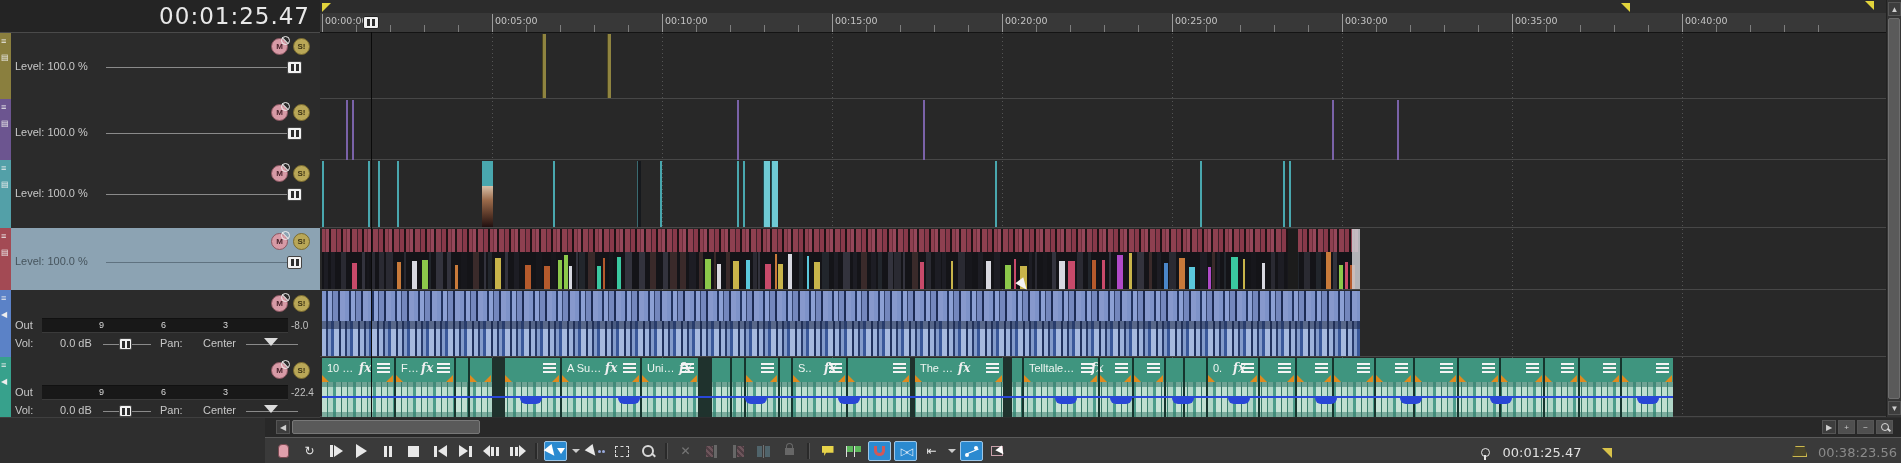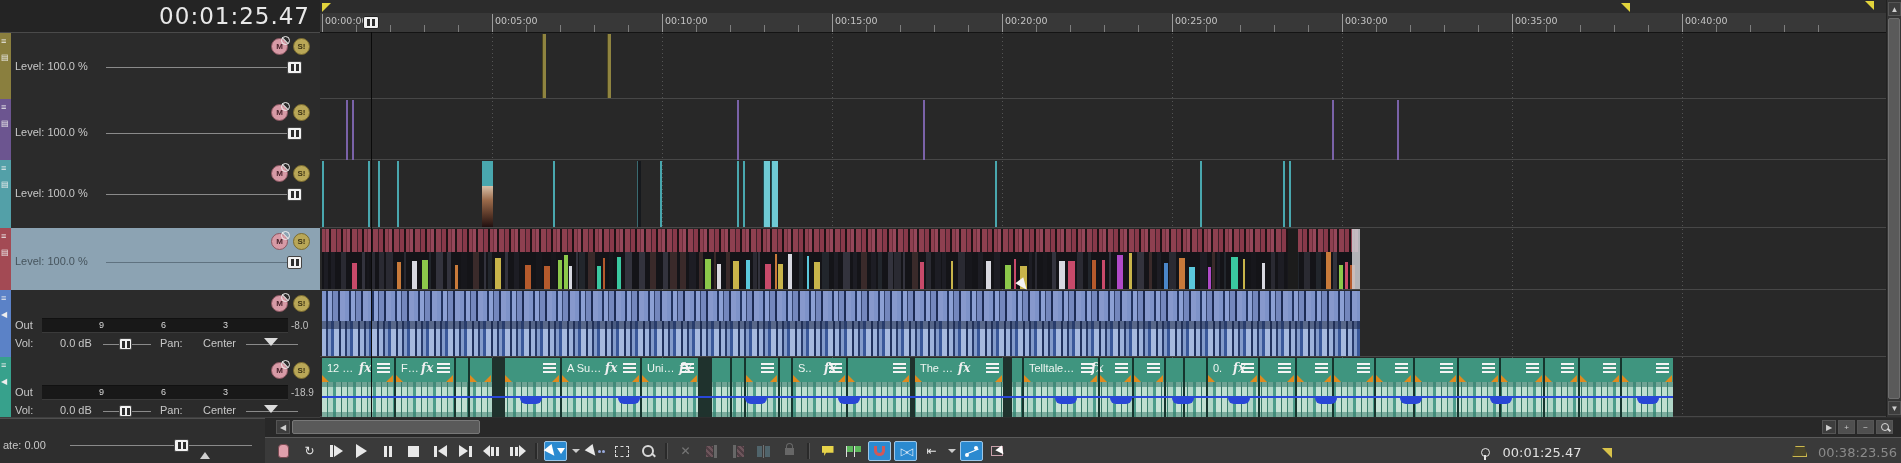--- a/index.html
+++ b/index.html
@@ -219,43 +219,34 @@
         <div class="msb m-btn" style="left: 271px; top: 5px;">M<div class="slash">
             <i></i>
           </div></div>
         <div class="msb s-btn" style="left: 293px; top: 5px;">S!</div>
         <div class="lbl" style="position: absolute; left: 15px; top: 29px;">Out</div>
         <div class="meter" style="left: 42px; top: 28px; width: 246px;">
           <span style="left: 57px;">9</span>
           <span style="left: 119px;">6</span>
           <span style="left: 181px;">3</span>
         </div>
-        <div class="dbv" style="left: 291px; top: 30px;">-18.9</div>
+        <div class="dbv" style="left: 291px; top: 30px;">-22.4</div>
         <div class="lbl" style="position: absolute; left: 15px; top: 47px;">Vol:</div>
         <div class="lbl" style="position: absolute; left: 60px; top: 47px;">0.0 dB</div>
         <div class="sline" style="left: 103px; top: 54px; width: 48px;"></div>
         <div class="handle" style="left: 119px; top: 48px; width: 13px; height: 12px;">
           <i></i>
           <i></i>
         </div>
         <div class="lbl" style="position: absolute; left: 160px; top: 47px;">Pan:</div>
         <div class="lbl" style="position: absolute; left: 203px; top: 47px;">Center</div>
         <div class="sline" style="left: 246px; top: 54px; width: 52px;"></div>
         <div class="dntri" style="left: 264px; top: 48px;"></div>
       </div>
     </div>
-  <div class="abs" id="rate-panel">
-    <span class="lbl" style="position:absolute;left:3px;top:20px;">ate: 0.00</span>
-    <span class="sline" style="left:70px;top:26px;width:182px;"></span>
-    <span class="handle" style="left:174px;top:20px;">
-        <i></i>
-        <i></i>
-      </span>
-    <span class="uptri" style="left:200px;top:33px;"></span>
-  </div>
   <div class="abs" id="marker-bar">
       <div class="wedgeL" style="left: 2px; top: 3px;"></div>
       <div class="wedgeR" style="left: 1301px; top: 3px;"></div>
       <div class="wedgeR" style="left: 1545px; top: 1px;"></div>
     </div>
   <div class="abs" id="ruler">
       <div class="rlabel" style="left: 5px;">00:00:00</div>
       <div class="tick" style="left: 2px; top: 1px; height: 18px;"></div>
       <div class="rlabel" style="left: 175px;">00:05:00</div>
       <div class="tick" style="left: 172px; top: 1px; height: 18px;"></div>
@@ -479,21 +470,21 @@
         <div style="position: absolute; left: 1027.51px; bottom: 0px; width: 5.43617px; height: 24.4221px; background: rgb(181, 90, 44);"></div>
       </div>
       <div style="position: absolute; left: 968px; top: 196px; width: 10px; height: 60px; background: rgb(28, 28, 28);"></div>
       <div style="position: absolute; left: 1032px; top: 196px; width: 8px; height: 60px; background: rgb(207, 207, 212); opacity: 0.85;"></div>
       <div style="position: absolute; left: 698px; top: 246px; width: 0px; height: 0px; border-left: 5px solid transparent; border-right: 5px solid transparent; border-top: 12px solid rgb(244, 244, 244); transform: rotate(-38deg); z-index: 70;"></div>
       <div class="t5head" style="left: 2px; top: 258px; width: 1038px; height: 30px;"></div>
       <div class="t5body" style="left: 2px; top: 288px; width: 1038px; height: 35px;"></div>
       <div class="t6band" style="left: 2px; top: 325px; width: 1351px; height: 59px;">
         <div class="t6head" style="height: 24px;"></div>
         <div class="t6body" style="top: 24px; height: 35px;"></div>
-        <div class="evlabel" style="left: 5px;">12 …</div>
+        <div class="evlabel" style="left: 5px;">10 …</div>
         <div class="fx" style="left: 37px;">fx</div>
         <div class="menu" style="left: 55px;"></div>
         <div class="fadeL" style="left: 0px; top: 17px;"></div>
         <div class="fadeR" style="left: 64px; top: 17px;"></div>
         <div class="sep6" style="left: 72px; top: 0px; width: 2px; height: 59px;"></div>
         <div class="evlabel" style="left: 79px;">F…</div>
         <div class="fx" style="left: 99px;">fx</div>
         <div class="menu" style="left: 115px;"></div>
         <div class="fadeL" style="left: 74px; top: 17px;"></div>
         <div class="fadeR" style="left: 124px; top: 17px;"></div>

